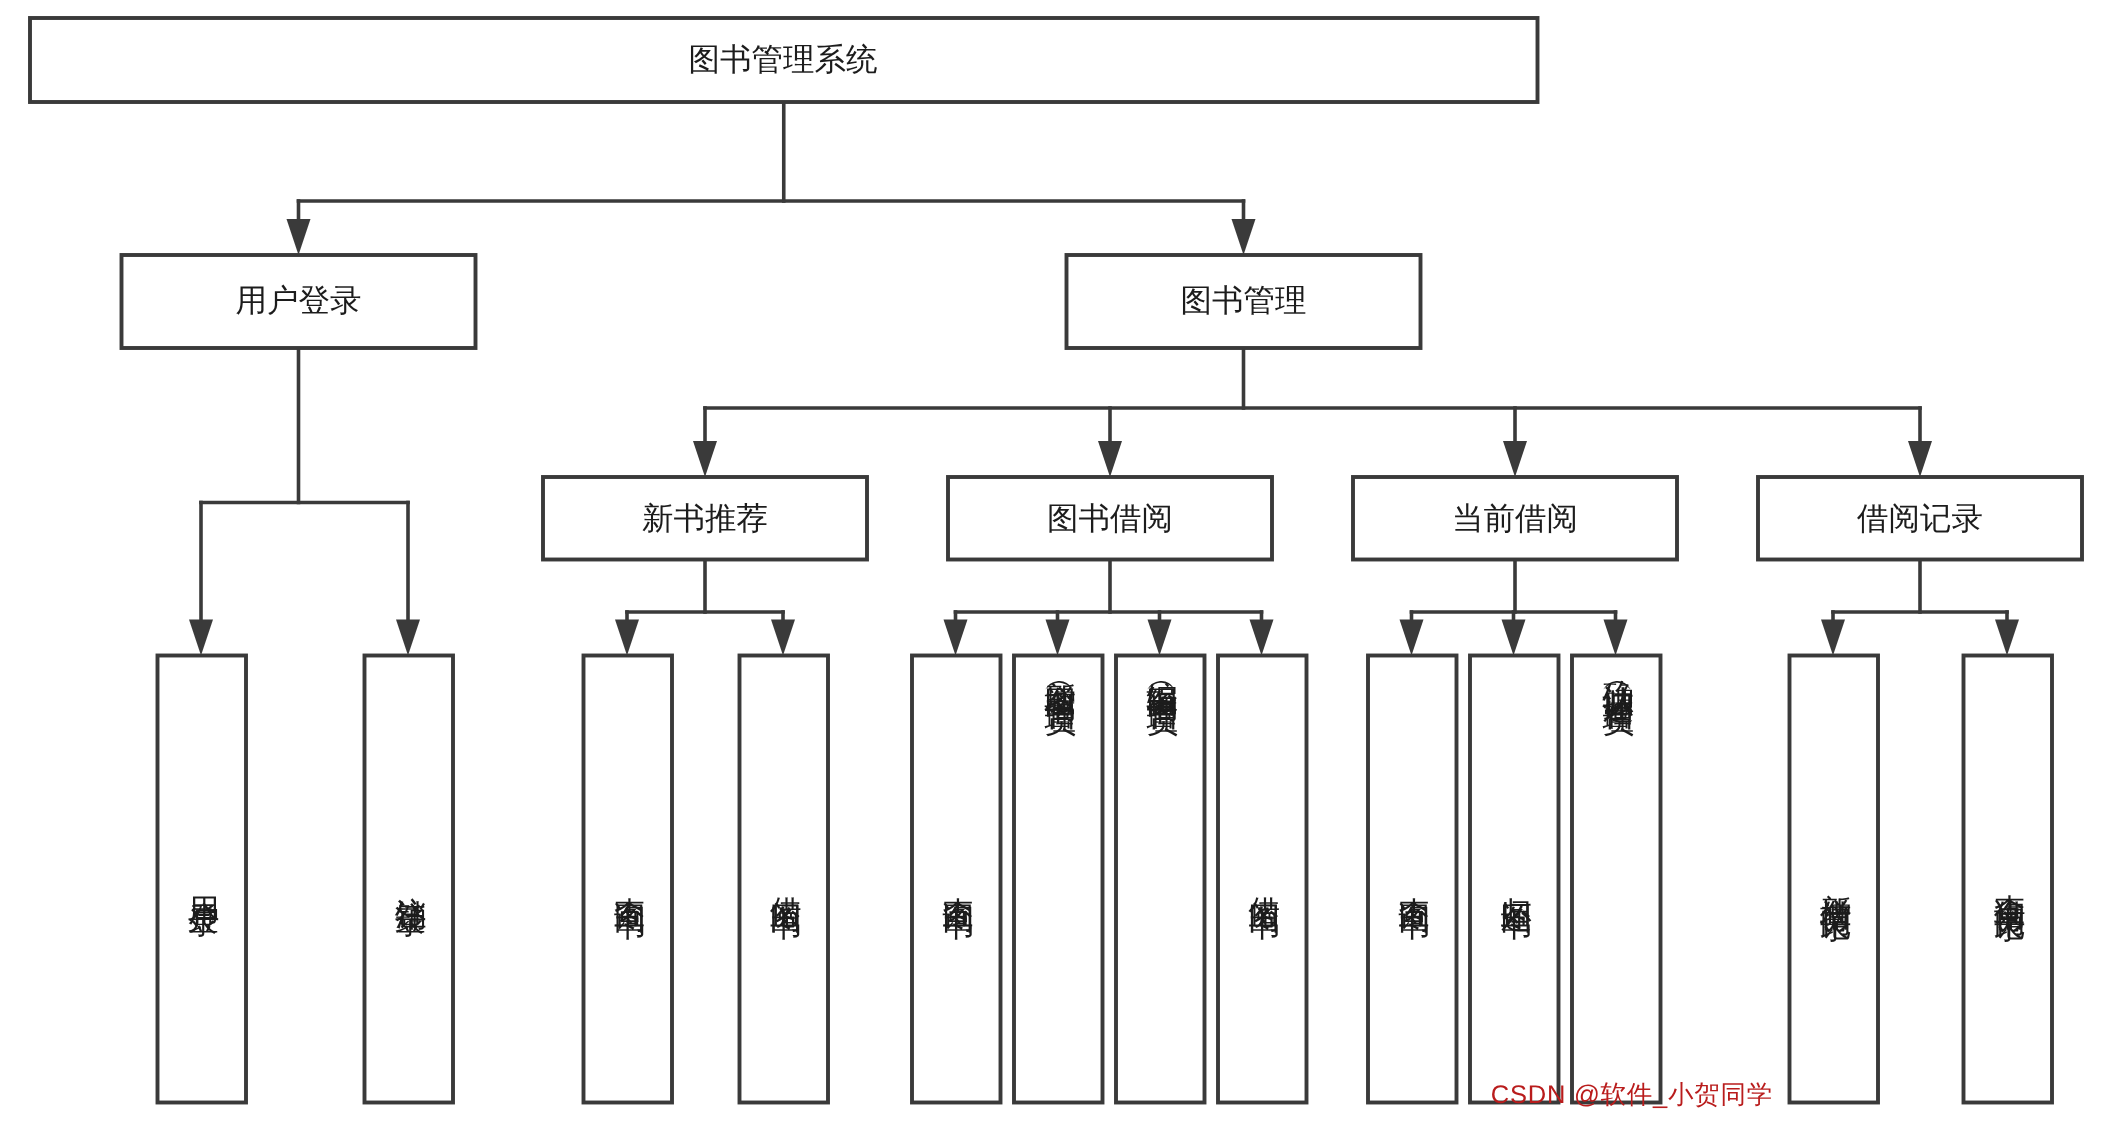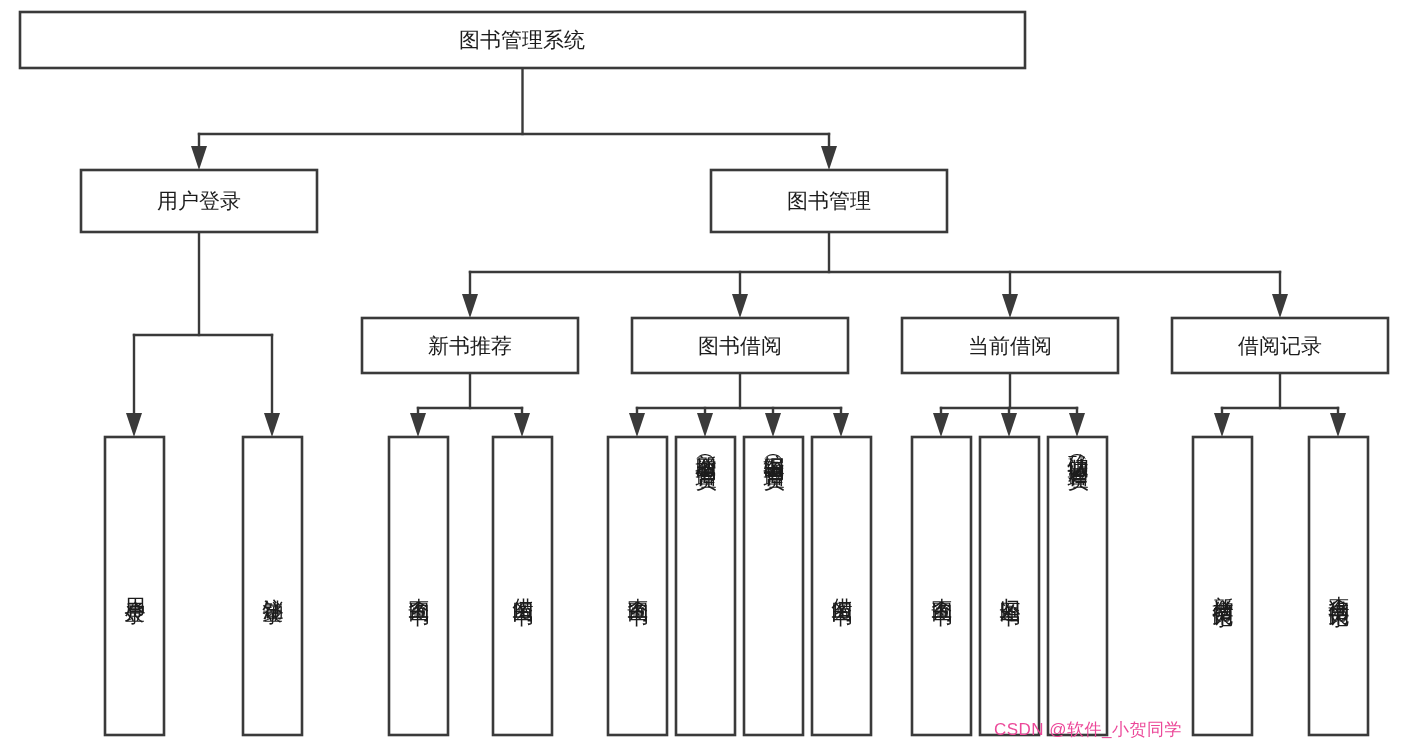--- a/index.html
+++ b/index.html
@@ -73,21 +73,21 @@
     color: #1c1c1c;
     white-space: nowrap;
     text-align: center;
   }
   .watermark {
     position: absolute;
     right: 10px;
     bottom: 6px;
     font-family: "Liberation Sans", "DejaVu Sans", sans-serif;
     font-size: 17px;
-    color: #ec4899;
+    color: #b91c1c;
     letter-spacing: 0.5px;
     white-space: nowrap;
   }
 </style>
 </head>
 <body>
 
 <div id="diagram-root">
 
   <svg class="diagram-canvas" viewBox="0 0 1405 747" xmlns="http://www.w3.org/2000/svg">

